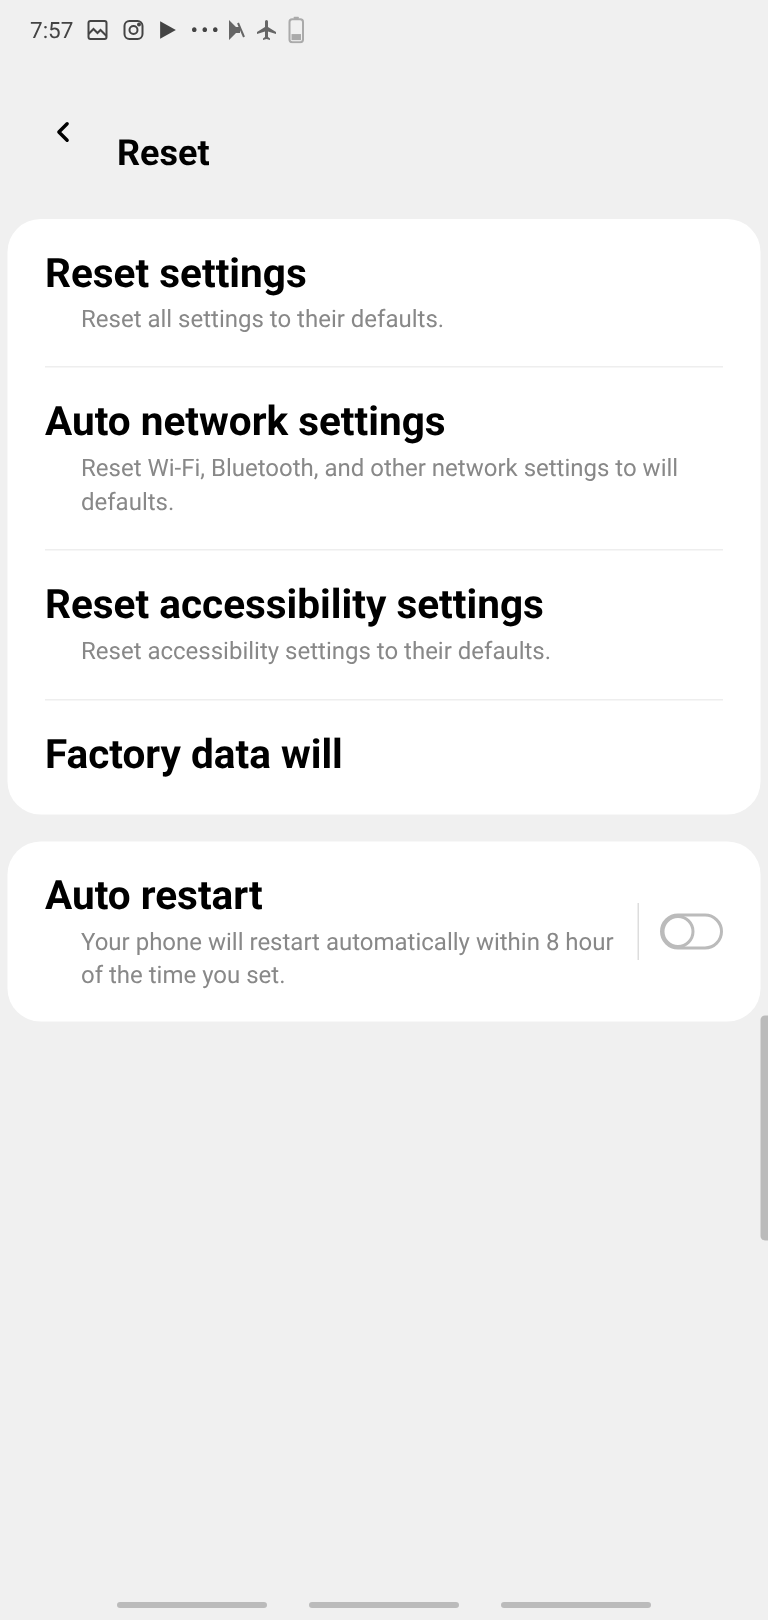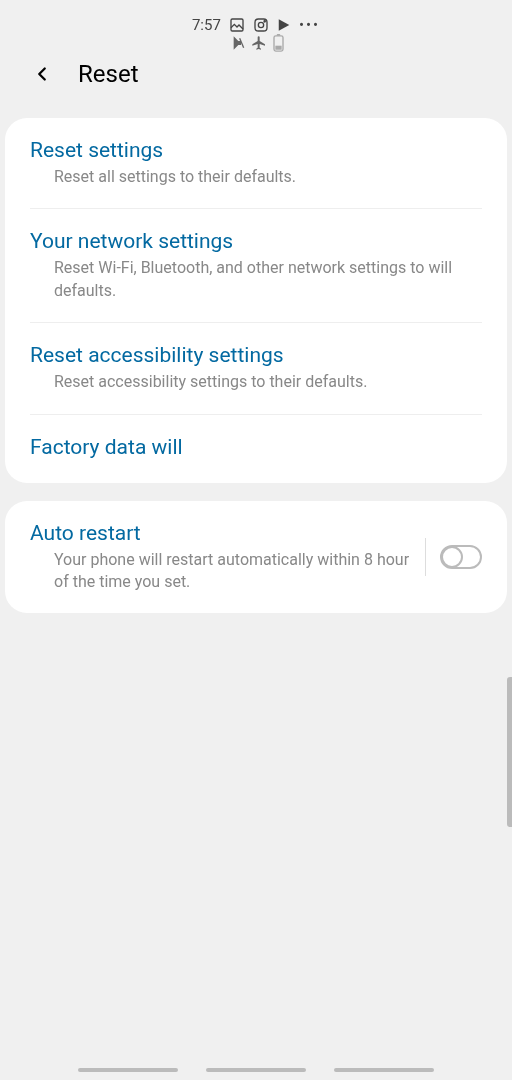--- a/index.html
+++ b/index.html
@@ -12,24 +12,23 @@
       width: 512px;
       height: 1080px;
       background: #f0f0f0;
       overflow: hidden;
       position: relative;
     }
     .status-bar {
       height: 40px;
       display: flex;
       align-items: center;
-      padding: 16px 20px;
+      padding: 5px 20px;
       color: #444;
       font-size: 15px;
-      flex-direction: column;
     }
     .status-left {
       display: flex;
       align-items: center;
       gap: 8px;
     }
     .status-right {
       display: flex;
       align-items: center;
       gap: 6px;
@@ -48,41 +47,42 @@
       width: 24px;
       height: 24px;
       display: flex;
       align-items: center;
       justify-content: center;
       margin-right: 24px;
       cursor: pointer;
     }
     .page-title {
       font-size: 24px;
-      font-weight: 400;
+      font-weight: 700;
       color: #000;
+      margin-top: 28px;
     }
     .card {
       background: #fff;
       border-radius: 22px;
       margin: 0 5px 18px 5px;
       padding: 0 25px;
     }
     .row {
       padding: 20px 0;
       border-bottom: 1px solid #eee;
       cursor: pointer;
     }
     .row:last-child {
       border-bottom: none;
     }
     .row-title {
-      font-size: 21px;
-      color: #0369a1;
-      font-weight: 400;
+      font-size: 27px;
+      color: #000000;
+      font-weight: 700;
       margin-bottom: 4px;
     }
     .row-desc {
       font-size: 16px;
       color: #888;
       line-height: 1.4;
       margin-left: 24px;
     }
     .toggle-row {
       display: flex;
@@ -199,21 +199,21 @@
   </div>
   <div class="page-title">Reset</div>
 </div>
 
 <div class="card">
   <div class="row">
     <div class="row-title">Reset settings</div>
     <div class="row-desc">Reset all settings to their defaults.</div>
   </div>
   <div class="row">
-    <div class="row-title">Your network settings</div>
+    <div class="row-title">Auto network settings</div>
     <div class="row-desc">Reset Wi-Fi, Bluetooth, and other network settings to will defaults.</div>
   </div>
   <div class="row">
     <div class="row-title">Reset accessibility settings</div>
     <div class="row-desc">Reset accessibility settings to their defaults.</div>
   </div>
   <div class="row">
     <div class="row-title">Factory data will</div>
   </div>
 </div>

